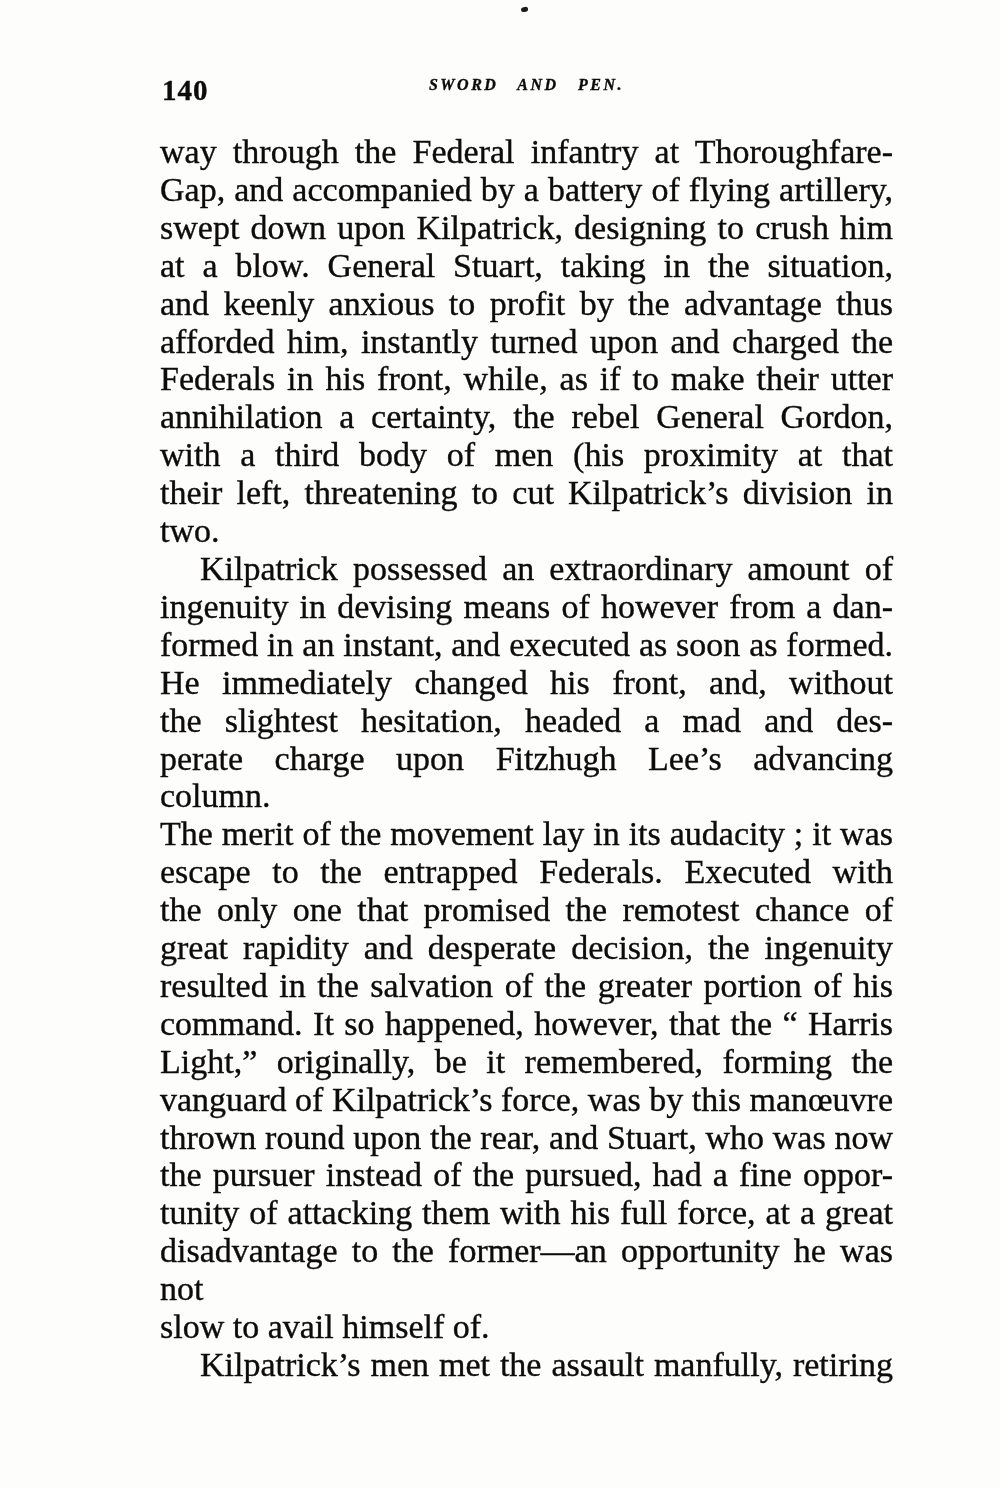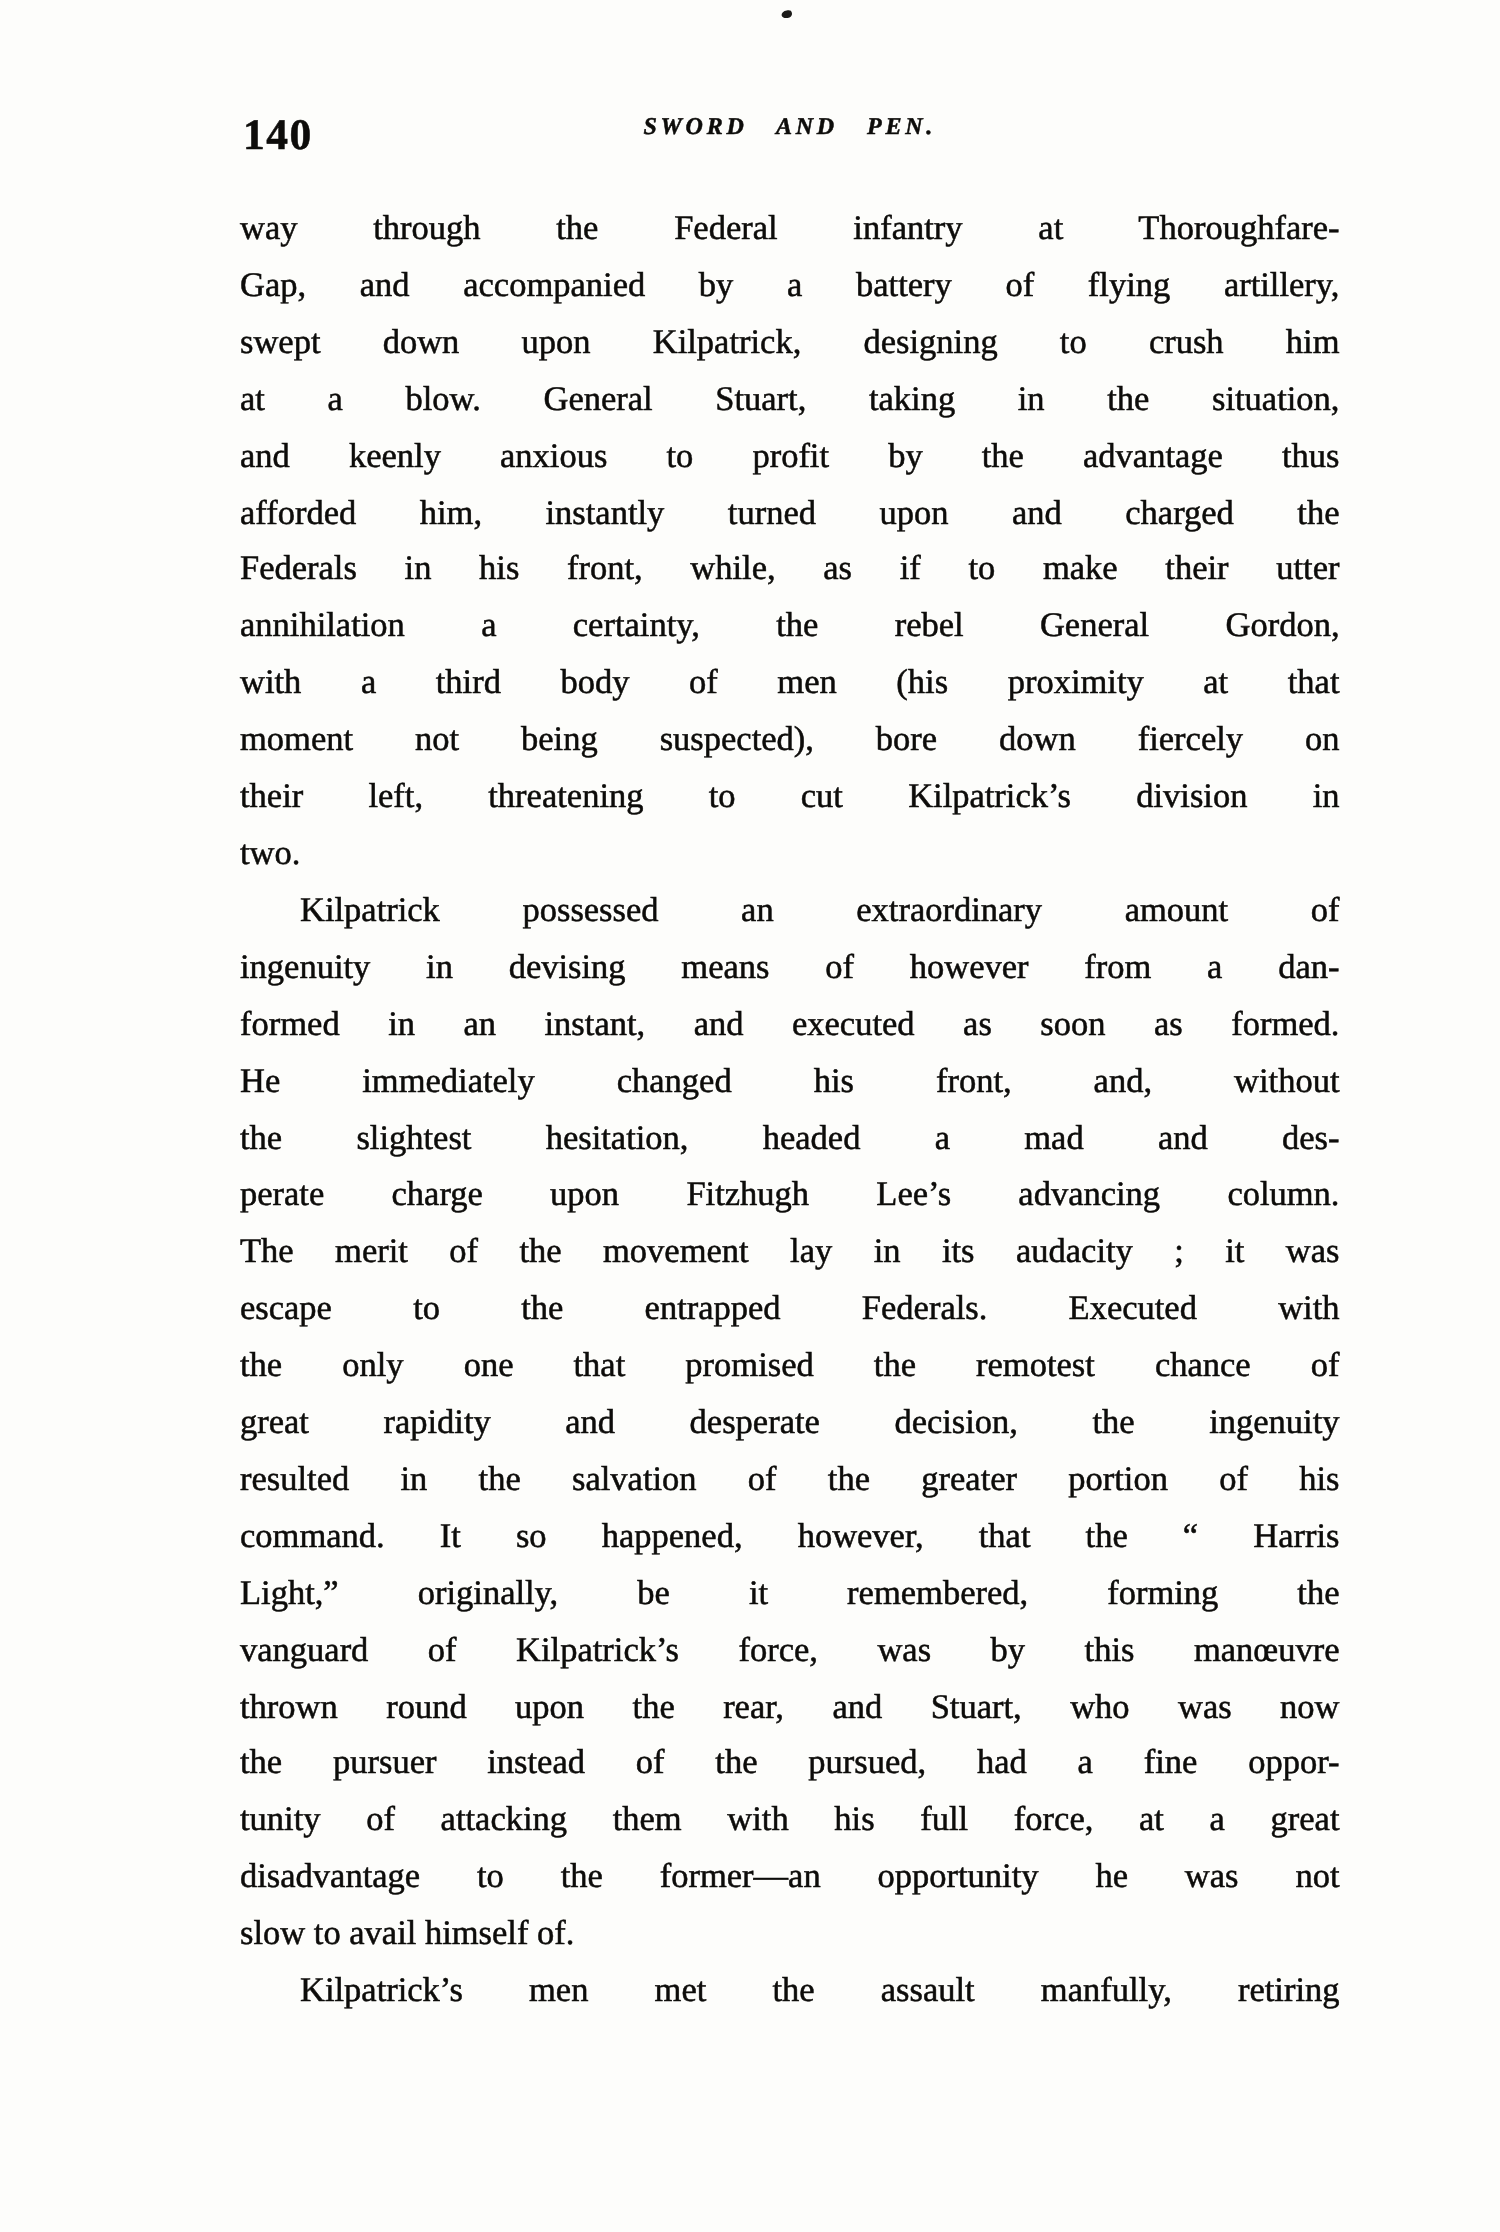--- a/index.html
+++ b/index.html
@@ -55,21 +55,21 @@
     letter-spacing: 2.5px;
     word-spacing: 13px;
   }
   .page-body {
     position: absolute;
     left: 160px;
     top: 133px;
     width: 733px;
   }
   .line {
-    font-size: 23px;
+    font-size: 34px;
     line-height: 37.9px;
     text-align: justify;
     text-align-last: justify;
     white-space: normal;
   }
   .line.indent { text-indent: 40px; }
   .line.lastshort { text-align-last: left; }
 </style>
 </head>
 <body>
@@ -85,21 +85,20 @@
   <div class="page-body">
       <div class="line">way through the Federal infantry at Thoroughfare-</div>
       <div class="line">Gap, and accompanied by a battery of flying artillery,</div>
       <div class="line">swept down upon Kilpatrick, designing to crush him</div>
       <div class="line">at a blow.  General Stuart, taking in the situation,</div>
       <div class="line">and keenly anxious to profit by the advantage thus</div>
       <div class="line">afforded him, instantly turned upon and charged the</div>
       <div class="line">Federals in his front, while, as if to make their utter</div>
       <div class="line">annihilation a certainty, the rebel General Gordon,</div>
       <div class="line">with a third body of men (his proximity at that</div>
-      <div class="line">moment not being suspected), bore down fiercely on</div>
       <div class="line">their left, threatening to cut Kilpatrick’s division in</div>
       <div class="line lastshort">two.</div>
       <div class="line indent">Kilpatrick possessed an extraordinary amount of</div>
       <div class="line">ingenuity in devising means of however from a dan-</div>
       <div class="line">formed in an instant, and executed as soon as formed.</div>
       <div class="line">He immediately changed his front, and, without</div>
       <div class="line">the slightest hesitation, headed a mad and des-</div>
       <div class="line">perate charge upon Fitzhugh Lee’s advancing column.</div>
       <div class="line">The merit of the movement lay in its audacity ; it was</div>
       <div class="line">escape to the entrapped Federals.  Executed with</div>

